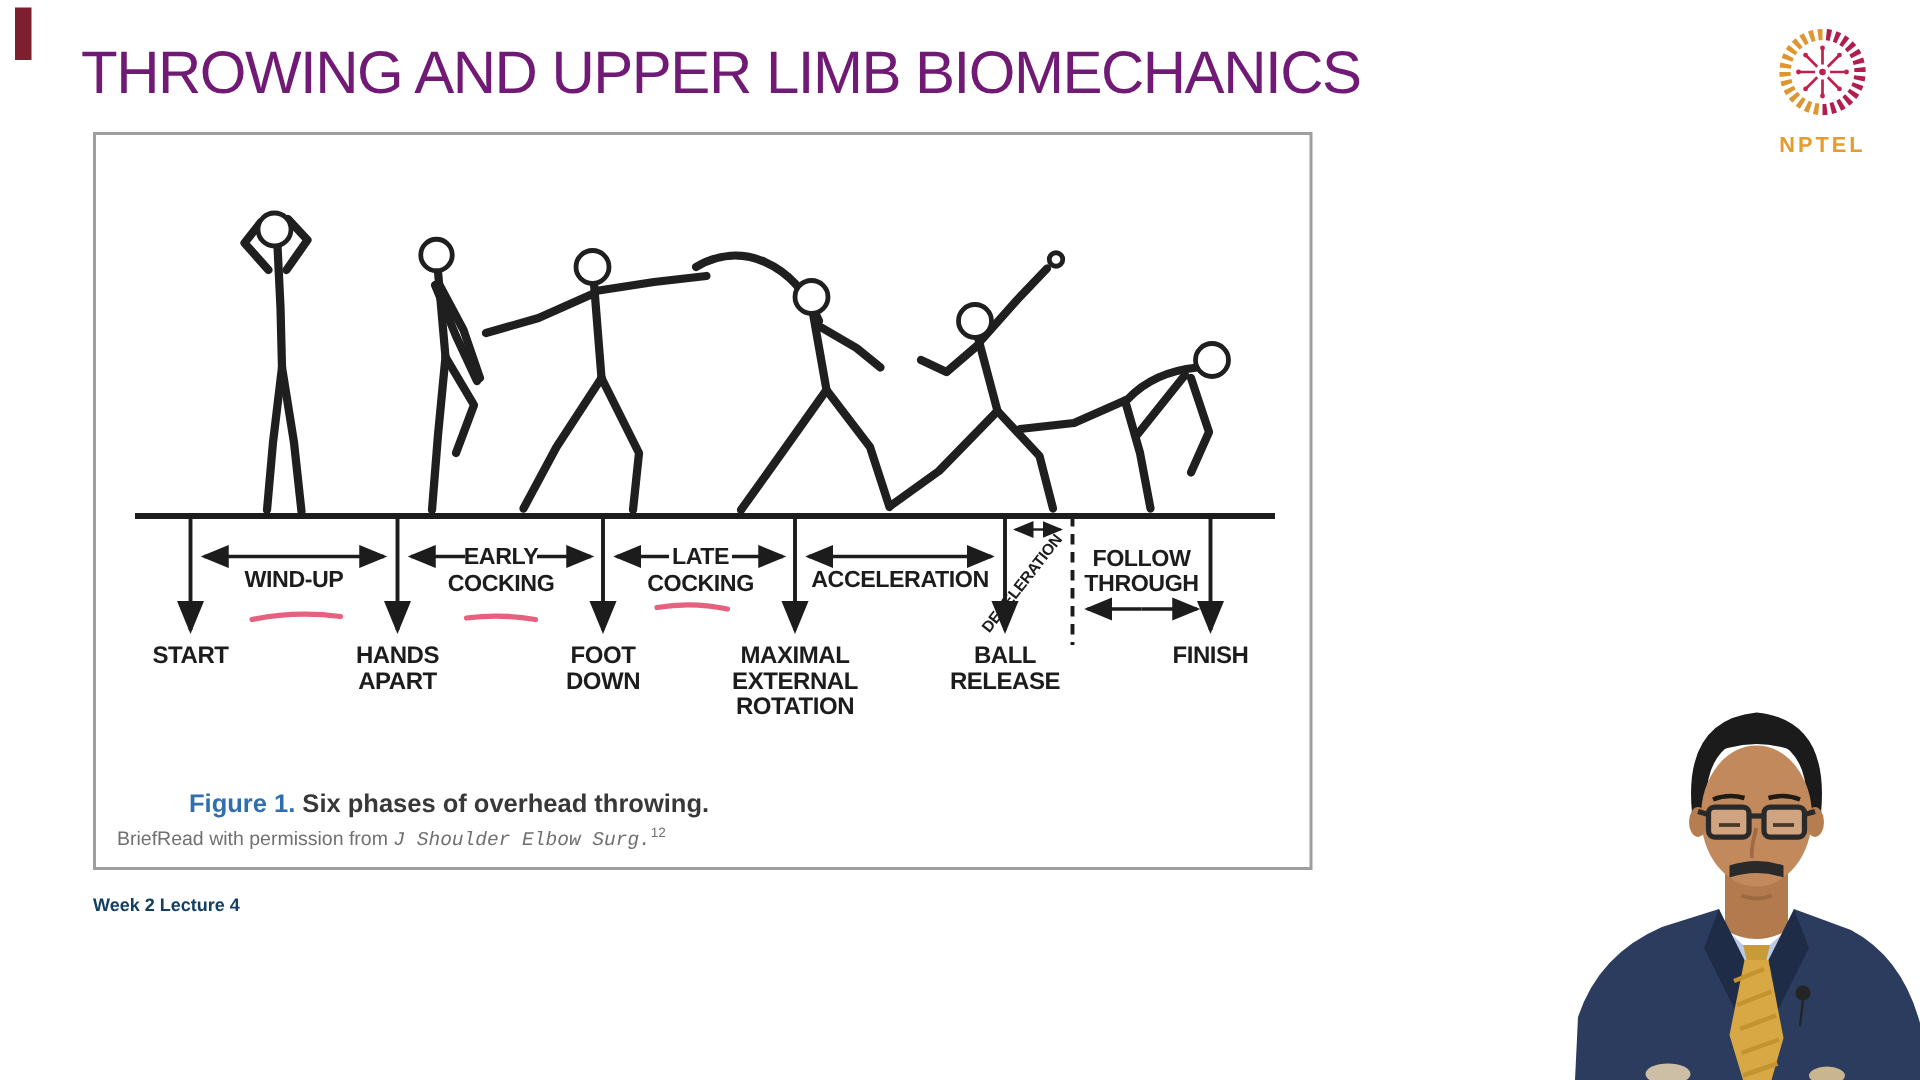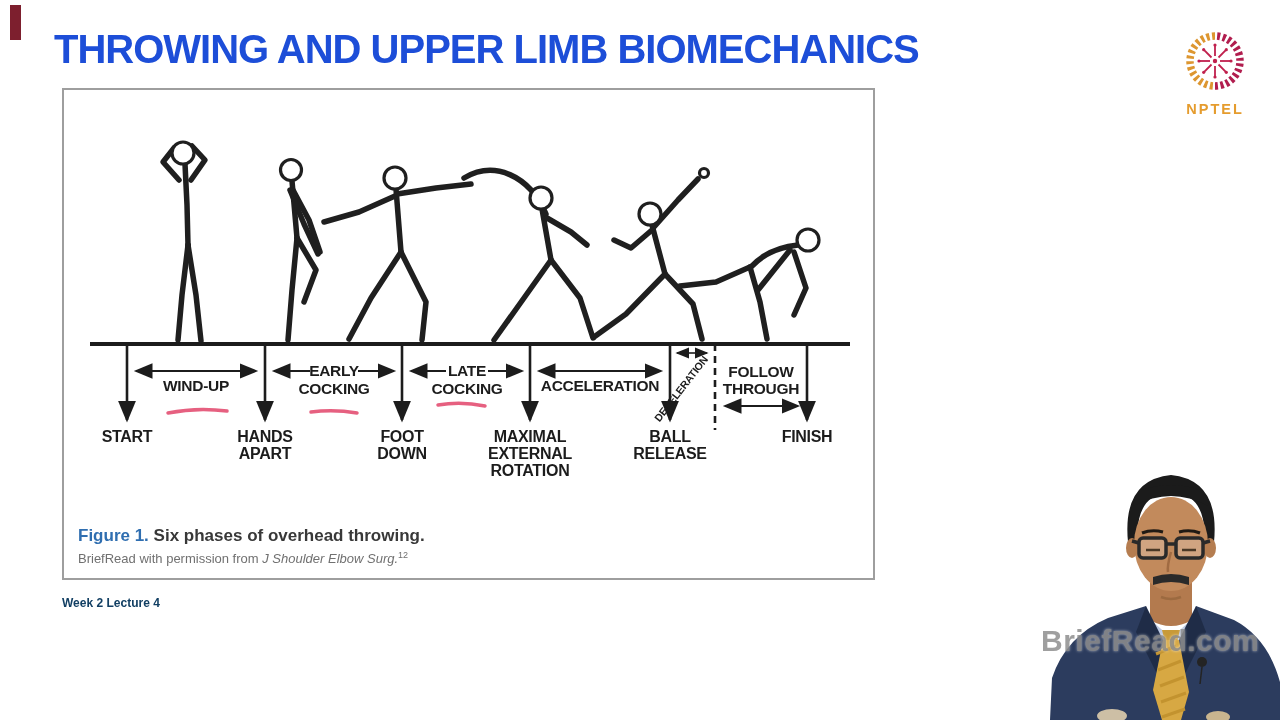--- a/index.html
+++ b/index.html
@@ -3,44 +3,44 @@
 <meta charset="utf-8">
 <style>
   * { margin:0; padding:0; box-sizing:border-box; }
   html,body { width:1280px; height:720px; }
   body { font-family:"Liberation Sans", sans-serif; background:#ffffff; position:relative; overflow:hidden; }
   .page { position:absolute; left:0; top:0; width:1280px; height:720px; background:#ffffff; }
 
   .accent-bar { position:absolute; left:10px; top:5px; width:11px; height:35px; background:#7d1f2e; }
 
   .slide-title { position:absolute; left:54px; top:27px; width:900px;
-    font-size:40px; font-weight:bold; letter-spacing:-1px; color:#1d4ed8; white-space:nowrap; }
+    font-size:40px; font-weight:normal; letter-spacing:-1px; color:#701a75; white-space:nowrap; }
 
   
-  .nptel { position:absolute; left:1182px; top:28px; width:66px; text-align:center; }
+  .nptel { position:absolute; left:1182px; top:15px; width:66px; text-align:center; }
   .nptel-label { margin-top:1px; font-size:14.5px; font-weight:bold; letter-spacing:2px; color:#e59c2e; }
 
   
   .figure-panel { position:absolute; left:62px; top:88px; width:813px; height:492px;
     background:#ffffff; border:2px solid #9e9e9e; }
   .diagram { position:absolute; left:0; top:0; }
   .diagram text { font-family:"Liberation Sans", sans-serif; font-weight:bold; fill:#1c1c1c; }
   .phase-label { font-size:15.5px; letter-spacing:-0.3px; }
   .event-label { font-size:16px; letter-spacing:-0.3px; }
   .decel-label { font-size:10.5px; letter-spacing:-0.2px; }
   .limb { stroke:#1f1f1f; stroke-width:5.5; fill:none; stroke-linecap:round; stroke-linejoin:round; }
   .head { fill:#ffffff; stroke:#1f1f1f; stroke-width:3.2; }
   .tl { stroke:#1c1c1c; }
   .red-mark { stroke:#e34f72; stroke-width:3.5; fill:none; stroke-linecap:round; opacity:0.9; }
 
   .figure-caption { position:absolute; left:14px; top:436px; width:780px; }
-  .caption-line1 { font-size:17px; font-weight:bold; color:#383838; }
+  .caption-line1 { font-size:17px; font-weight:bold; color:#383838;margin-left:48px; }
   .caption-label { color:#2f6eb0; }
   .caption-line2 { margin-top:4px; font-size:13px; color:#707070; }
-  .journal { font-style:italic; }
+  .journal { font-style:italic;font-family:Liberation Mono, monospace; }
   .caption-line2 sup { font-size:9px; }
 
   .week-label { position:absolute; left:62px; top:596px; font-size:12px; font-weight:bold; color:#123f63; }
 
   
   .lecturer { position:absolute; left:1050px; top:440px; width:230px; height:280px; }
 
   .watermark { position:absolute; left:1041px; top:624px; font-size:30px; font-weight:bold;
     color:#8f8f8f; opacity:0.85; letter-spacing:0.5px; text-shadow:0 0 3px rgba(255,255,255,0.7); z-index:5; }
 </style>
@@ -255,15 +255,14 @@
       </g>
 
       <circle cx="152" cy="222" r="5" fill="#242424"></circle>
       <line x1="152" y1="227" x2="150" y2="244" stroke="#242424" stroke-width="1.5"></line>
 
       <ellipse cx="62" cy="276" rx="15" ry="7" fill="#cdbfa5"></ellipse>
       <ellipse cx="168" cy="277" rx="12" ry="6" fill="#c9b58f"></ellipse>
     </svg>
   </div>
 
-  <div class="watermark">BriefRead.com</div>
 
 </div>
 
 </body></html>

